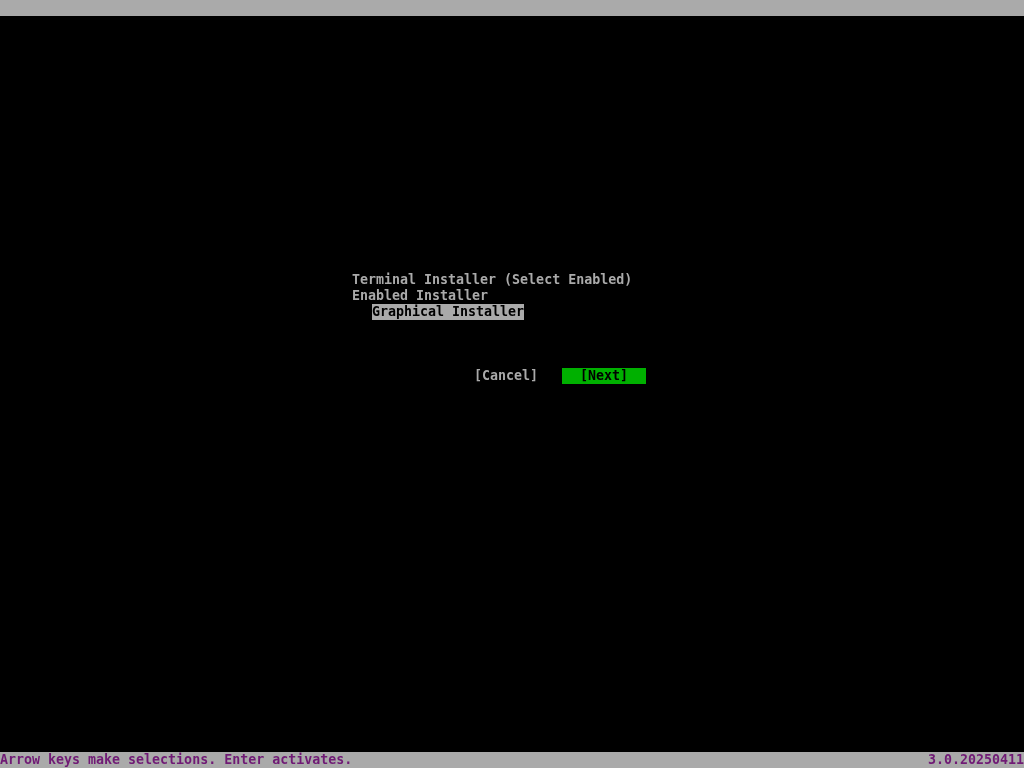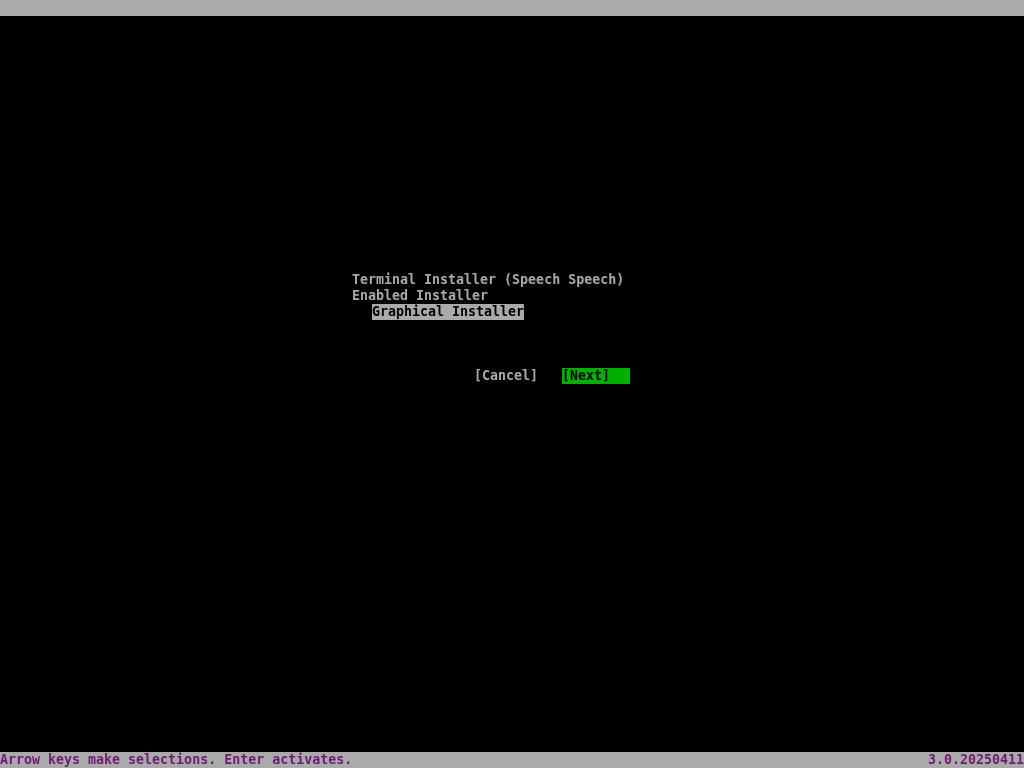--- a/index.html
+++ b/index.html
@@ -59,24 +59,24 @@
     position: absolute;
     left: 432px; top: 0;
     height: 16px;
     color: var(--text-gray);
     white-space: pre;
     cursor: default;
   }
   .next-button {
     position: absolute;
     left: 520px; top: 0;
-    width: 68px; height: 16px;
+    width: 84px; height: 16px;
     background: var(--next-button-bg);
     color: var(--next-button-fg);
-    text-align: left;
+    text-align: center;
     white-space: pre;
     cursor: default;
   }
   .status-bar {
     position: absolute;
     top: 752px; left: 0;
     width: 1024px; height: 16px;
     background: var(--bar-gray);
     color: #701a75;
   }
@@ -92,21 +92,21 @@
   }
 </style>
 </head>
 <body>
 
 <div class="title-bar">
   <span>Select Installation Experience</span>
 </div>
 
 <div class="menu">
-  <span class="menu-item">Terminal Installer (Speech Speech)</span>
+  <span class="menu-item">Terminal Installer (Select Enabled)</span>
   <span class="menu-item">Enabled Installer</span>
   <span class="menu-item selected">Graphical Installer</span>
 </div>
 
 <div class="button-row">
   <span class="cancel-button">[Cancel]</span>
   <span class="next-button">[Next]</span>
 </div>
 
 <div class="status-bar">

